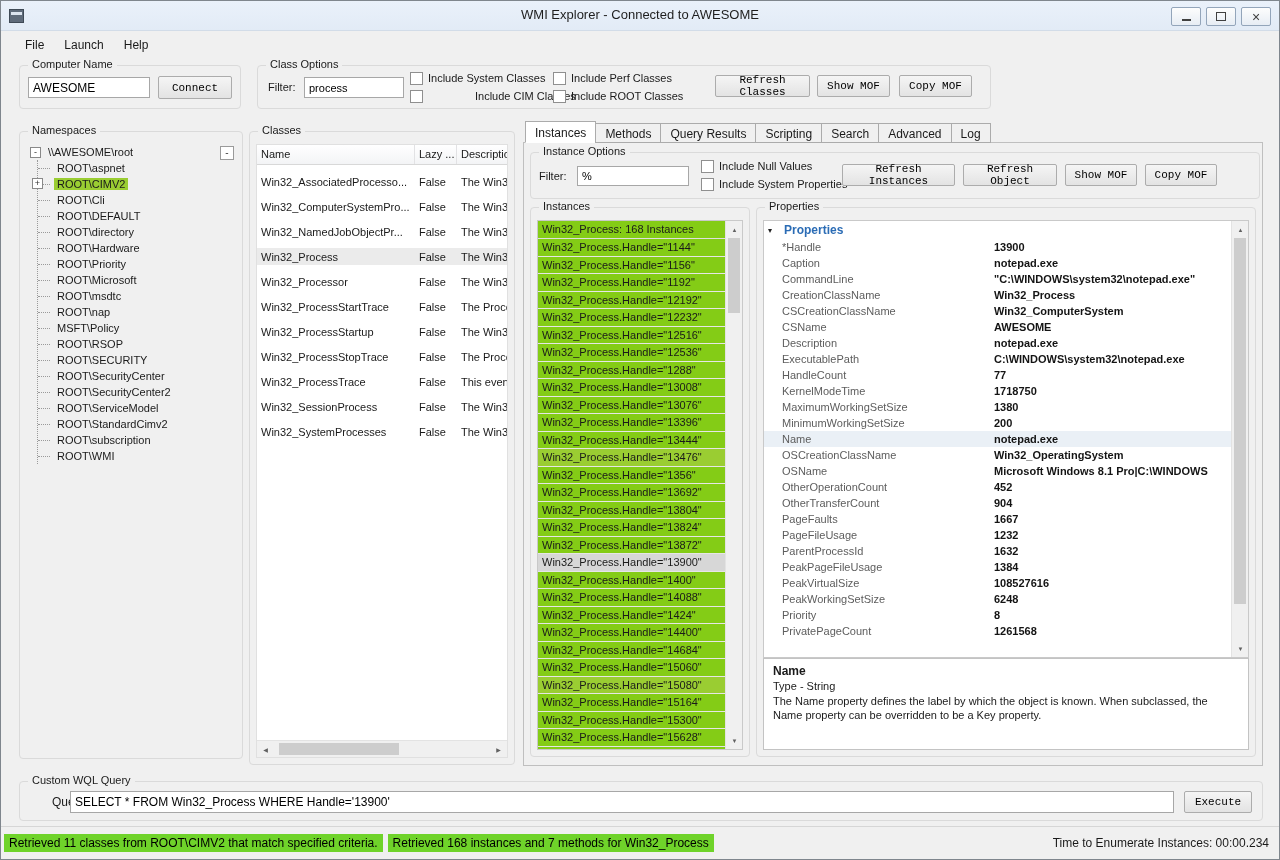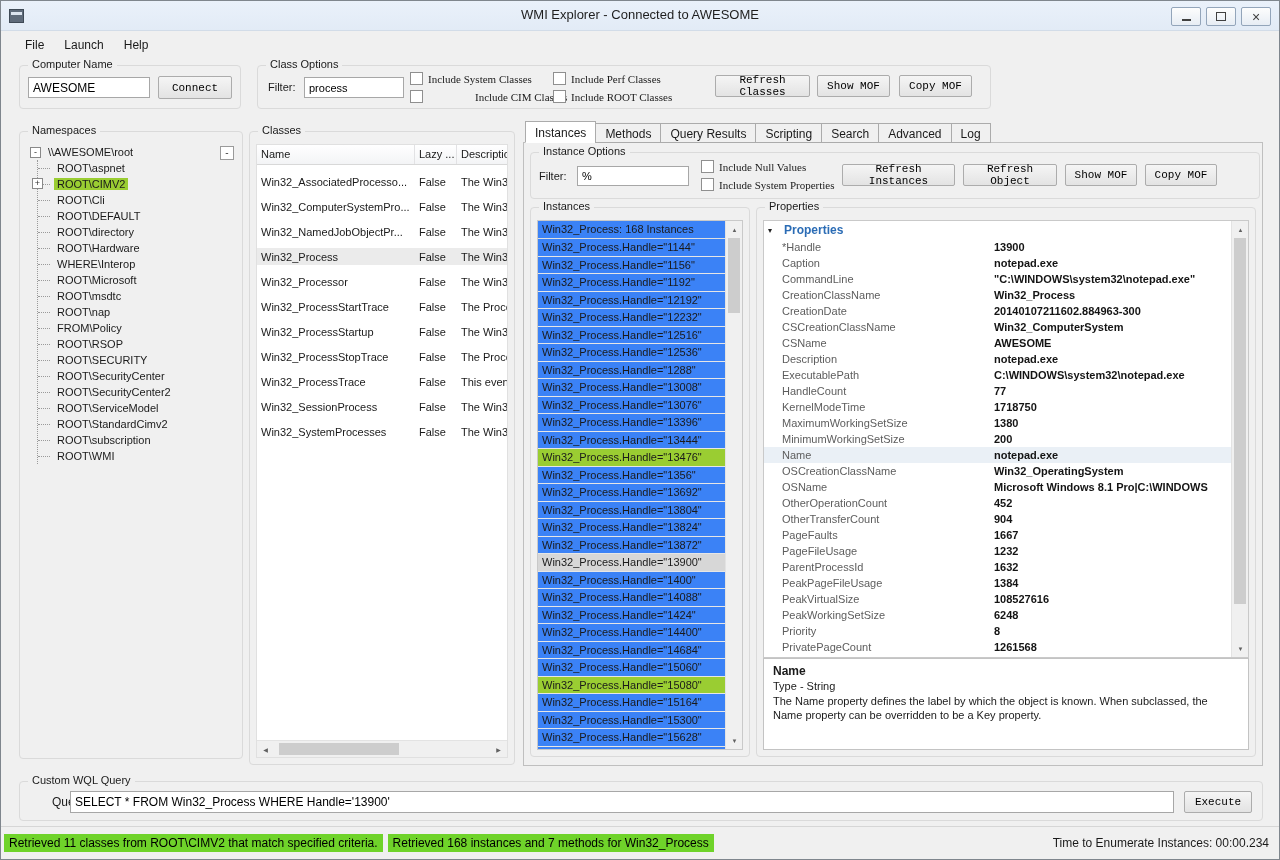--- a/index.html
+++ b/index.html
@@ -22,21 +22,21 @@
   .menubar { position:absolute; top:31px; left:0; right:0; height:26px; display:flex; align-items:center; padding-left:14px; }
   .menu-item { padding:4px 10px; }
 
   
   .group { position:absolute; border:1px solid #dadada; border-radius:4px; }
   .group-label { position:absolute; top:-8px; left:8px; background:#f0f0f0; padding:0 4px; font-size:11px; white-space:nowrap; z-index:2; }
 
   
   .textbox { position:absolute; border:1px solid #a7a7a7; background:#fff; font-family:inherit; font-size:12px; padding:2px 4px; }
   .btn { position:absolute; border:1px solid #acacac; background:linear-gradient(#f5f5f5,#e3e3e3); font-family:Liberation Mono, monospace; font-size:11px; display:flex; align-items:center; justify-content:center; border-radius:2px; }
-  .cb-row { position:absolute; display:flex; align-items:center; font-size:11px; white-space:nowrap;font-family:Liberation Serif, serif; }
+  .cb-row { position:absolute; display:flex; align-items:flex-start; font-size:11px; white-space:nowrap; }
   .checkbox { width:13px; height:13px; border:1px solid #8f8f8f; background:#fff; margin-right:5px; flex:0 0 auto; }
   label.inline { font-size:11px; position:absolute; white-space:nowrap; }
 
   
   #grp-computer { left:18px; top:64px; width:222px; height:44px; }
   #computer-input { left:8px; top:11px; width:122px; height:21px; }
   #connect-btn { right:8px; top:10px; width:74px; height:23px; }
 
   #grp-classopts { left:256px; top:64px; width:734px; height:44px; }
   #co-filter-label { left:10px; top:15px; }
@@ -92,21 +92,21 @@
   #io-filter-label { left:8px; top:17px; }
   #io-filter-input { left:46px; top:13px; width:112px; height:20px; font-size:11px; }
   #cb-null { left:170px; top:7px; } #cb-sysprops { left:170px; top:25px; }
   #btn-refresh-instances { left:311px; top:11px; width:113px; height:22px; }
   #btn-refresh-object { left:432px; top:11px; width:94px; height:22px; }
   #btn-show-mof2 { left:534px; top:11px; width:72px; height:22px; }
   #btn-copy-mof2 { left:614px; top:11px; width:72px; height:22px; }
 
   
   #grp-instances { left:6px; top:64px; width:220px; bottom:8px; }
-  .inst-list { position:absolute; left:6px; top:12px; right:6px; bottom:6px; background:#3b82f6; border:1px solid #c9c9c9; overflow:hidden; }
+  .inst-list { position:absolute; left:6px; top:12px; right:6px; bottom:6px; background:#84cc16; border:1px solid #c9c9c9; overflow:hidden; }
   .inst-rows { position:absolute; left:0; top:0; right:17px; bottom:0; overflow:hidden; }
   .inst-header { height:18px; padding:2px 4px; font-size:11px; border-bottom:1px solid #dfdfdf; white-space:nowrap; overflow:hidden; }
   .inst-item { height:17.5px; padding:2px 4px; font-size:11px; border-bottom:1px solid #e6e6e6; white-space:nowrap; overflow:hidden; }
   .inst-item.green { background:var(--highlight-green); }
   .inst-item.current { background:#d7d7d7; }
 
   
   #grp-properties { left:232px; top:64px; right:6px; bottom:8px; }
   .prop-grid { position:absolute; left:6px; top:12px; right:6px; height:438px; background:#fff; border:1px solid #c9c9c9; overflow:hidden; }
   .prop-rows { position:absolute; left:0; top:0; right:17px; bottom:0; overflow:hidden; }
@@ -225,41 +225,41 @@
             <span class="tree-label">ROOT\directory</span>
           </div>
 
           <div class="tree-row">
 
             <span class="tree-label">ROOT\Hardware</span>
           </div>
 
           <div class="tree-row">
 
-            <span class="tree-label">WHERE\Interop</span>
+            <span class="tree-label">ROOT\Priority</span>
           </div>
 
           <div class="tree-row">
 
             <span class="tree-label">ROOT\Microsoft</span>
           </div>
 
           <div class="tree-row">
 
             <span class="tree-label">ROOT\msdtc</span>
           </div>
 
           <div class="tree-row">
 
             <span class="tree-label">ROOT\nap</span>
           </div>
 
           <div class="tree-row">
 
-            <span class="tree-label">FROM\Policy</span>
+            <span class="tree-label">MSFT\Policy</span>
           </div>
 
           <div class="tree-row">
 
             <span class="tree-label">ROOT\RSOP</span>
           </div>
 
           <div class="tree-row">
 
             <span class="tree-label">ROOT\SECURITY</span>
@@ -571,24 +571,20 @@
                 <div class="prop-row">
                   <span class="p-name">CommandLine</span>
                   <span class="p-value">"C:\WINDOWS\system32\notepad.exe"</span>
                 </div>
 
                 <div class="prop-row">
                   <span class="p-name">CreationClassName</span>
                   <span class="p-value">Win32_Process</span>
                 </div>
 
-                <div class="prop-row">
-                  <span class="p-name">CreationDate</span>
-                  <span class="p-value">20140107211602.884963-300</span>
-                </div>
 
                 <div class="prop-row">
                   <span class="p-name">CSCreationClassName</span>
                   <span class="p-value">Win32_ComputerSystem</span>
                 </div>
 
                 <div class="prop-row">
                   <span class="p-name">CSName</span>
                   <span class="p-value">AWESOME</span>
                 </div>

